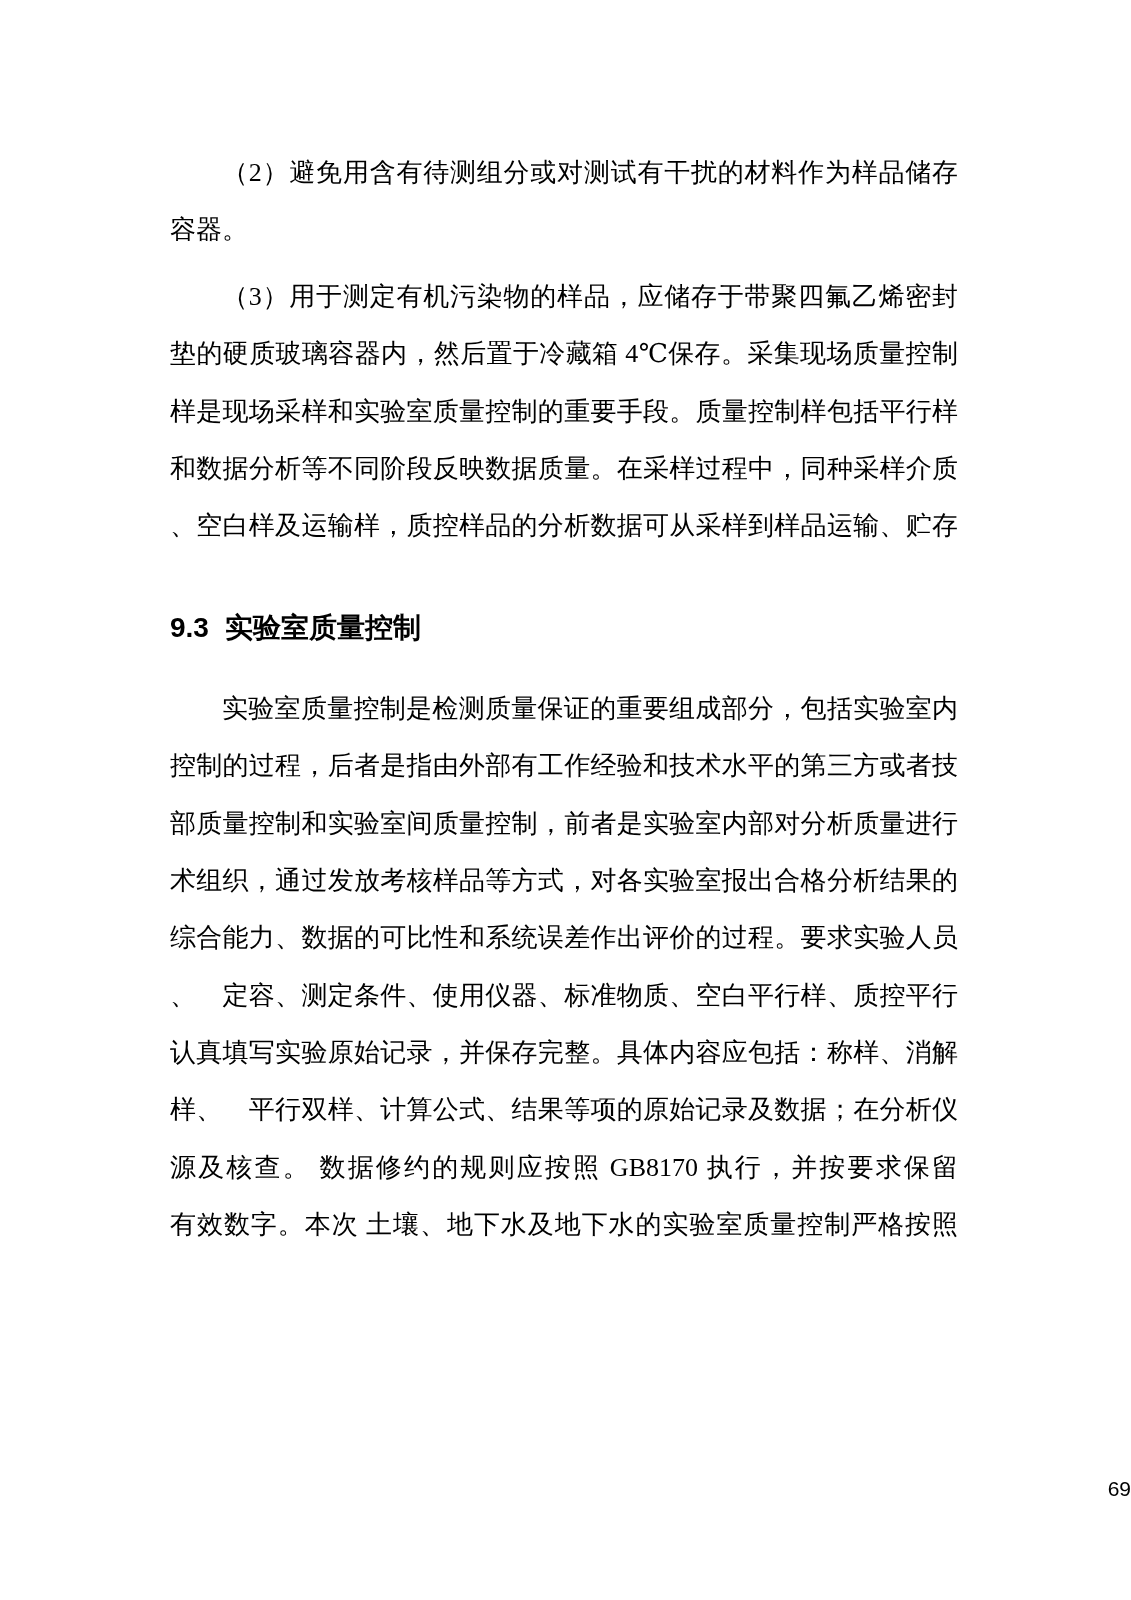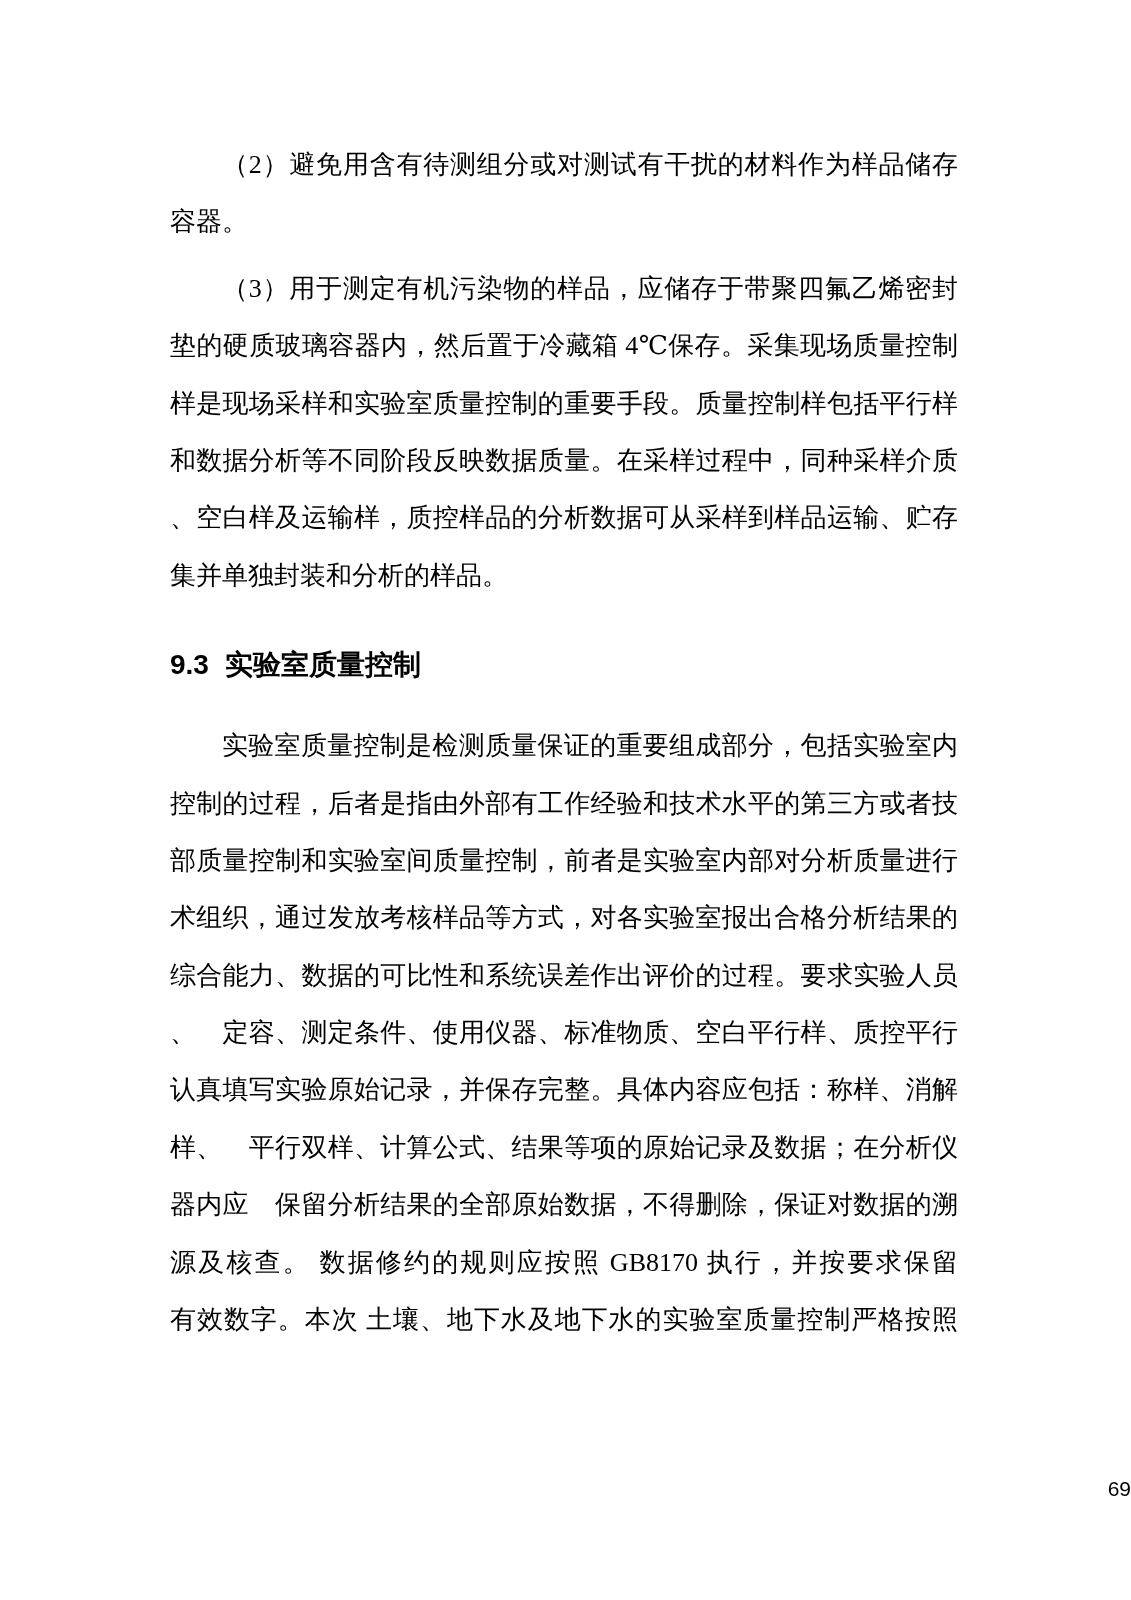--- a/index.html
+++ b/index.html
@@ -9,42 +9,42 @@
     height: 1600px;
     margin: 0 auto;
     background: #ffffff;
     color: #000000;
     font-family: "Liberation Serif", "DejaVu Serif", serif;
     overflow: hidden;
   }
   .textblock {
     position: absolute;
     left: 170px;
-    top: 136px;
+    top: 144px;
     width: 788px;
   }
   .line {
     font-size: 26px;
     height: 57.4px;
     line-height: 57.4px;
     text-align: justify;
     text-align-last: justify;
     white-space: nowrap;
     letter-spacing: 0;
   }
   .line.short {
     text-align: center;
     text-align-last: left;
   }
   .line.indent {
     text-indent: 52px;
   }
   .para-3 { margin-top: 9px; }
   .heading {
-    margin: 40px 0 0 0;
+    margin: 52px 0 0 0;
     height: 42px;
     line-height: 42px;
     font-family: "Liberation Sans", "DejaVu Sans", sans-serif;
     font-weight: bold;
     font-size: 28px;
     text-align: left;
   }
   .heading .num { margin-right: 16px; }
   .para-lab { margin-top: 31px; }
   .footer {
@@ -67,37 +67,35 @@
       <div class="line indent">（2）避免用含有待测组分或对测试有干扰的材料作为样品储存</div>
       <div class="line short">容器。</div>
     </div>
 
     <div class="para-3">
       <div class="line indent">（3）用于测定有机污染物的样品，应储存于带聚四氟乙烯密封</div>
       <div class="line">垫的硬质玻璃容器内，然后置于冷藏箱 4℃保存。采集现场质量控制</div>
       <div class="line">样是现场采样和实验室质量控制的重要手段。质量控制样包括平行样</div>
       <div class="line">和数据分析等不同阶段反映数据质量。在采样过程中，同种采样介质</div>
       <div class="line">、空白样及运输样，质控样品的分析数据可从采样到样品运输、贮存</div>
-      <div class="line short">集并单独封装和分析的样品。</div>
     </div>
 
     <h2 class="heading">
       <span class="num">9.3</span><span>实验室质量控制</span>
     </h2>
 
     <div class="para-lab">
       <div class="line indent">实验室质量控制是检测质量保证的重要组成部分，包括实验室内</div>
       <div class="line">控制的过程，后者是指由外部有工作经验和技术水平的第三方或者技</div>
       <div class="line">部质量控制和实验室间质量控制，前者是实验室内部对分析质量进行</div>
       <div class="line">术组织，通过发放考核样品等方式，对各实验室报出合格分析结果的</div>
       <div class="line">综合能力、数据的可比性和系统误差作出评价的过程。要求实验人员</div>
       <div class="line">、　定容、测定条件、使用仪器、标准物质、空白平行样、质控平行</div>
       <div class="line">认真填写实验原始记录，并保存完整。具体内容应包括：称样、消解</div>
       <div class="line">样、　平行双样、计算公式、结果等项的原始记录及数据；在分析仪</div>
-      <div class="line">器内应　保留分析结果的全部原始数据，不得删除，保证对数据的溯</div>
       <div class="line">源及核查。 数据修约的规则应按照 GB8170 执行，并按要求保留</div>
       <div class="line">有效数字。本次 土壤、地下水及地下水的实验室质量控制严格按照</div>
     </div>
 
   </div>
 
   <div class="footer">69</div>
 </div>
 
 </body></html>

